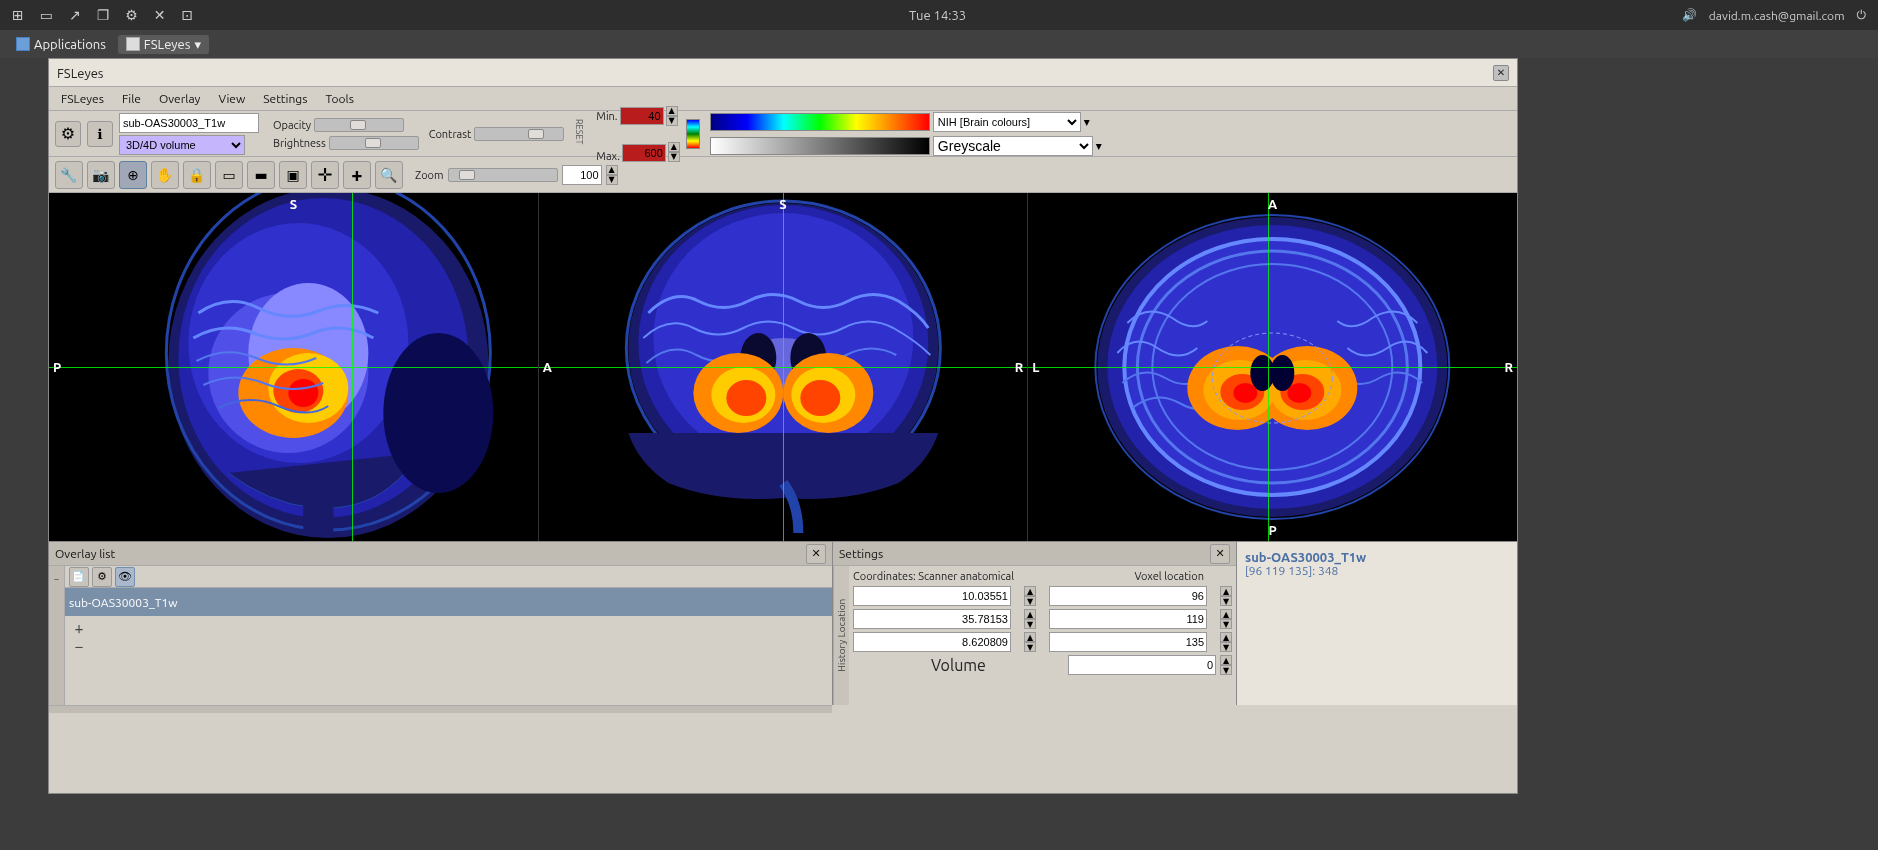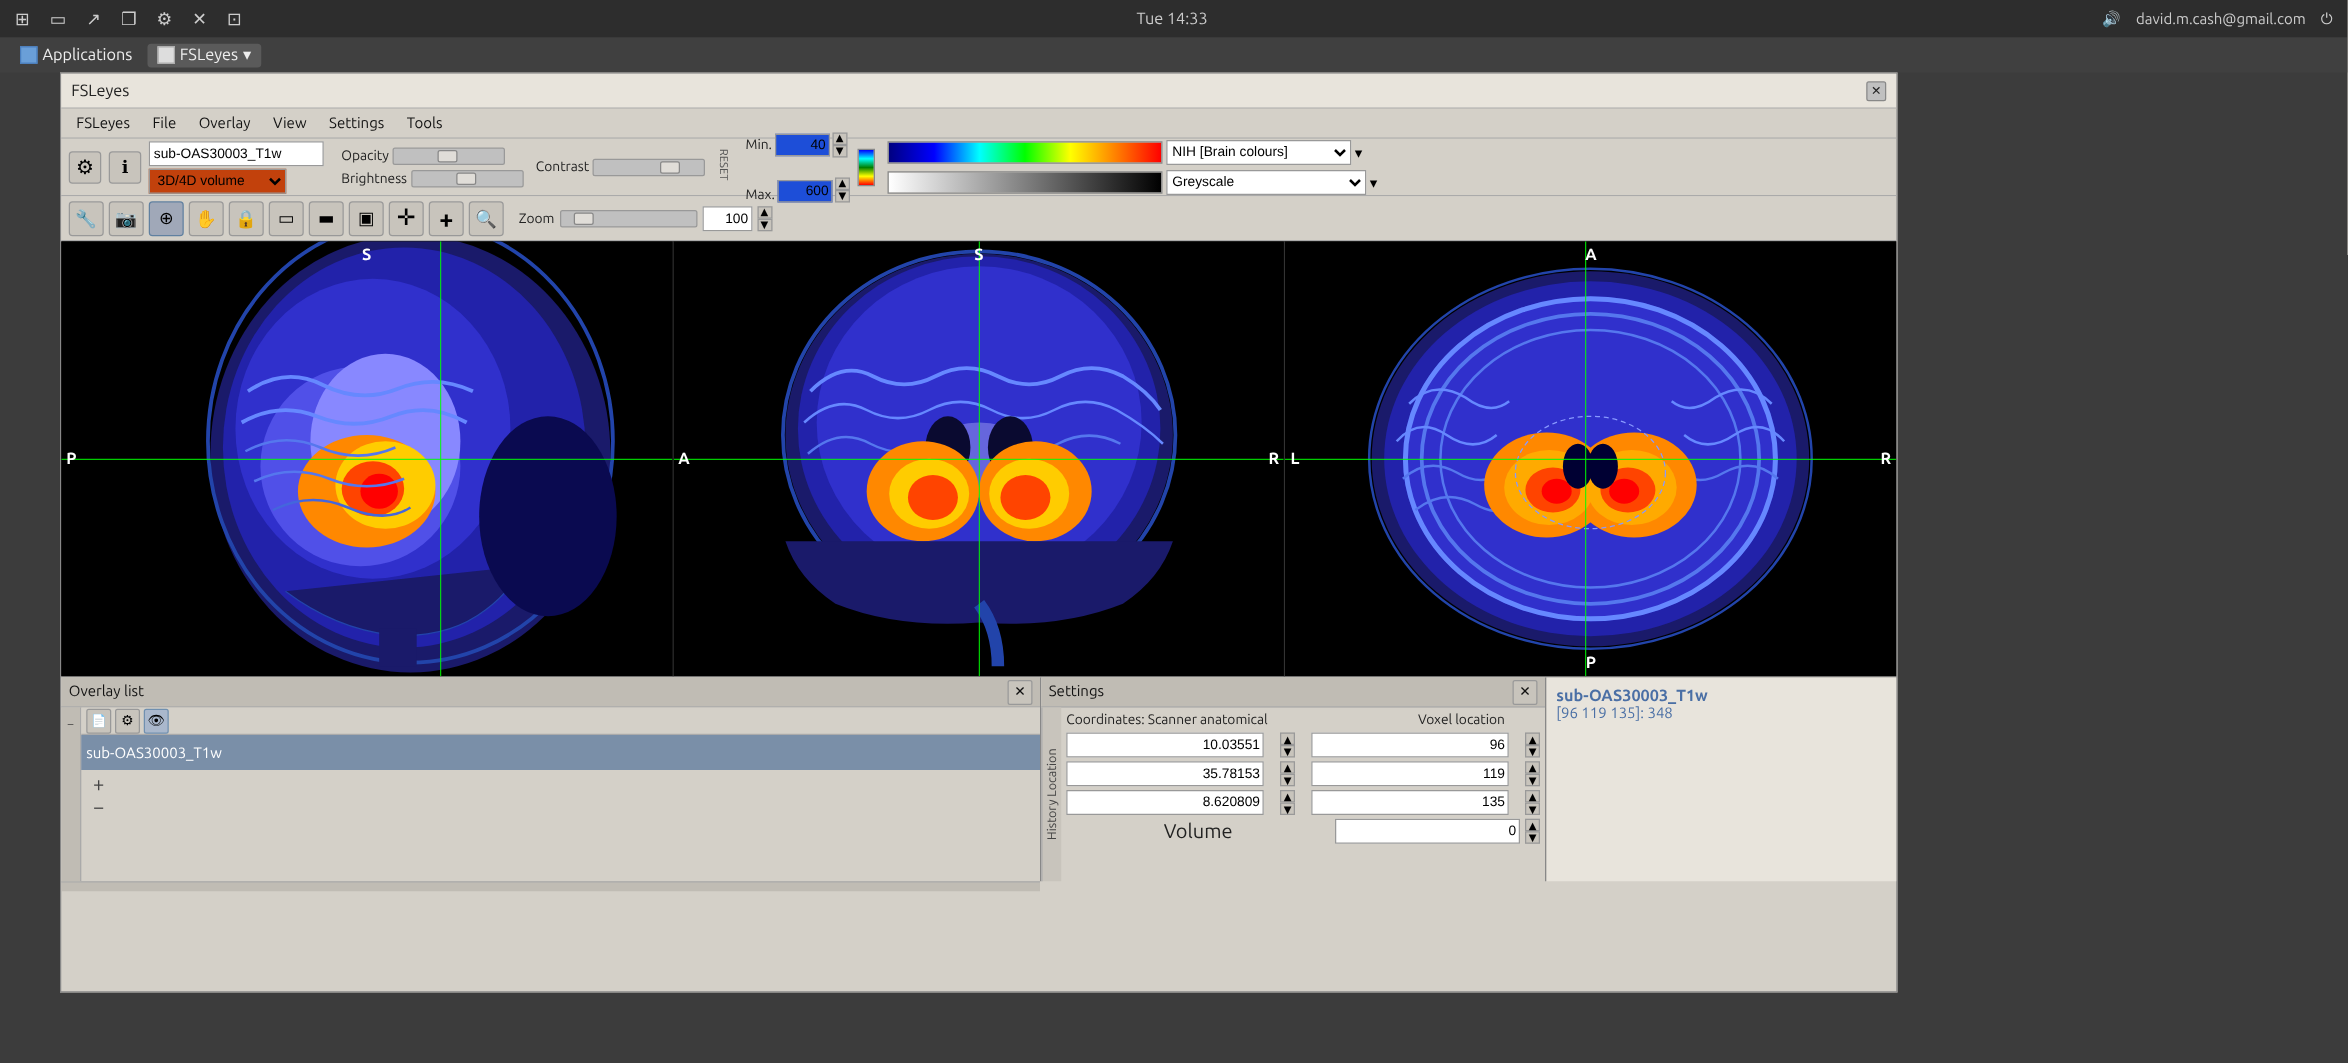--- a/index.html
+++ b/index.html
@@ -112,39 +112,39 @@
     .overlay-label { font-size: 11px; color: #222; }
     .overlay-name-input {
       width: 140px; height: 20px;
       background: white;
       border: 1px solid #999;
       font-size: 11px;
       padding: 1px 3px;
     }
     .overlay-dropdown {
       height: 20px;
-      background: #c2410c;
+      background: #c4b5fd;
       border: 1px solid #999;
       font-size: 11px;
       padding: 1px 2px;
-      width: 110px;
+      width: 126px;
     }
     .slider-wrapper { display: flex; align-items: center; gap: 3px; }
     .slider-track { width: 90px; height: 14px; background: #c0c0c0; border: 1px solid #999; border-radius: 2px; position: relative; }
     .slider-thumb { position: absolute; top: 1px; width: 16px; height: 10px; background: #e0ddd8; border: 1px solid #888; border-radius: 2px; left: 40%; cursor: pointer; }
-    .num-input { width: 44px; height: 18px; background: #1d4ed8; border: 1px solid #999; font-size: 11px; text-align: right; padding: 1px 2px; }
+    .num-input { width: 44px; height: 18px; background: #b91c1c; border: 1px solid #999; font-size: 11px; text-align: right; padding: 1px 2px; }
     .reset-btn { font-size: 9px; color: #555; cursor: pointer; writing-mode: vertical-rl; height: 30px; display: flex; align-items: center; }
     .color-bar { width: 14px; height: 30px; background: linear-gradient(to bottom, blue, cyan, green, yellow, red); border: 1px solid #888; }
     .colormap-select { height: 20px; background: white; border: 1px solid #999; font-size: 11px; width: 160px; }
     .colormap-gradient {
       height: 18px; width: 220px;
       background: linear-gradient(to right, #000080, #0000ff, #00ffff, #00ff00, #ffff00, #ff8000, #ff0000);
       border: 1px solid #888;
     }
-    .greyscale-select { height: 20px; background: white; border: 1px solid #999; font-size: 11px; width: 160px; }
+    .greyscale-select { height: 20px; background: white; border: 1px solid #999; font-size: 14px; width: 160px; }
 
     
     #nav-toolbar {
       background: #d4d0c8;
       height: 36px;
       display: flex;
       align-items: center;
       padding: 0 6px;
       gap: 4px;
       border-bottom: 1px solid #aaa;

